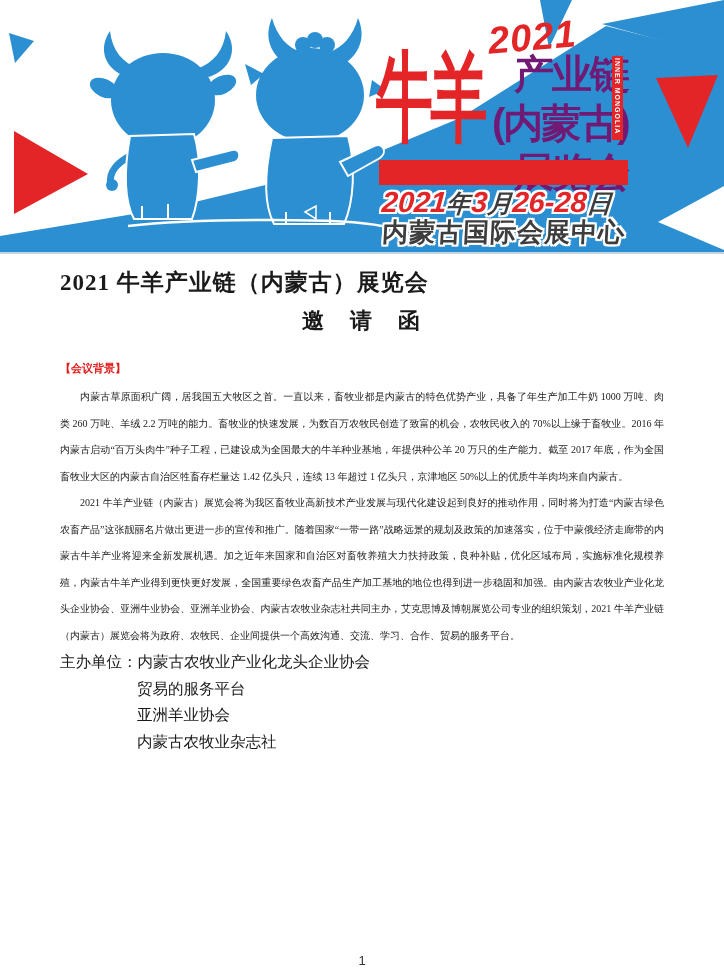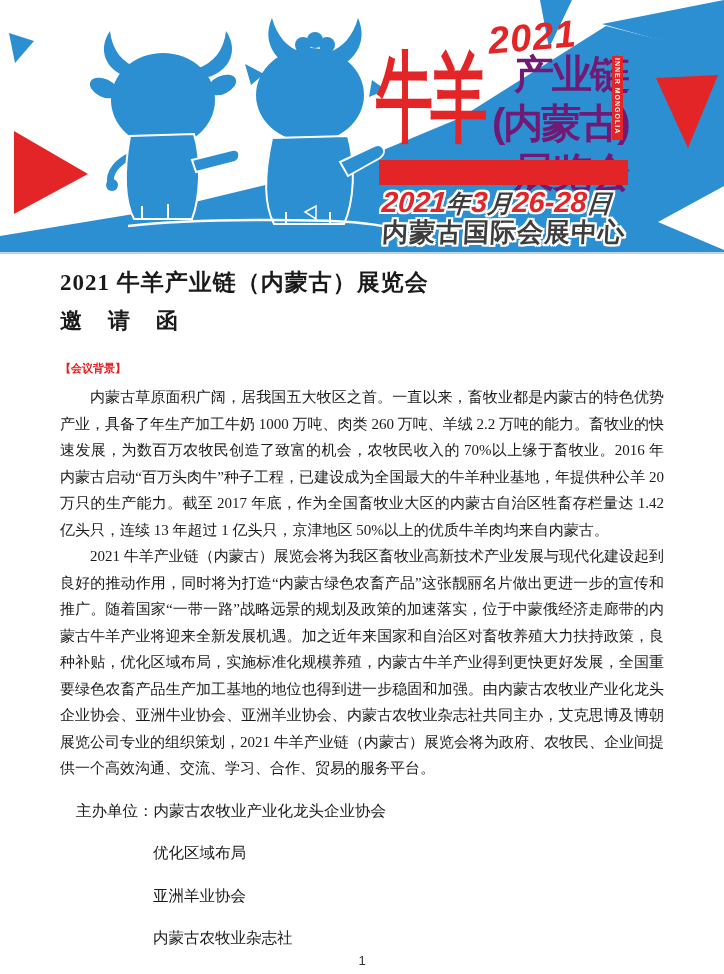--- a/index.html
+++ b/index.html
@@ -61,33 +61,33 @@
     font-family:"Liberation Sans","DejaVu Sans",sans-serif;
     font-weight:bold;font-size:26px;color:#3d3d3d;letter-spacing:1px;
     transform:skewX(-3deg);transform-origin:left top;
   }
   
   .doc-title{
     margin:14px 60px 0 60px;
     font-size:23px;font-weight:bold;line-height:30px;letter-spacing:1px;
   }
   .doc-subtitle{
-    margin:8px 60px 0 60px;text-align:left;
+    margin:8px 60px 0 60px;text-align:center;
     font-size:22px;font-weight:bold;line-height:30px;letter-spacing:2px;
   }
   .content{padding:0 60px;}
   .sec-head{
     margin-top:20px;margin-bottom:4px;
     color:#e21b1b;font-size:11px;font-weight:bold;line-height:24px;
   }
   .para{
-    margin:0;font-size:15px;line-height:26.5px;
+    margin:0;font-size:10px;line-height:26.5px;
     text-align:justify;text-indent:2em;
   }
-  .org-line{font-size:15.5px;line-height:26.5px;margin:16px;}
+  .org-line{font-size:15.5px;line-height:26.5px;margin:0;}
   .org-sub{padding-left:77px;}
   .page-num{
     position:absolute;left:0;bottom:6px;width:724px;text-align:center;
     font-size:13px;color:#333;font-family:"Liberation Sans","DejaVu Sans",sans-serif;
   }
 </style>
 </head>
 <body>
 
 <div class="page">
@@ -157,20 +157,20 @@
 
   <div class="doc-title">2021 牛羊产业链（内蒙古）展览会</div>
   <div class="doc-subtitle">邀　请　函</div>
 
   <div class="content">
     <div class="sec-head">【会议背景】</div>
     <p class="para">内蒙古草原面积广阔，居我国五大牧区之首。一直以来，畜牧业都是内蒙古的特色优势产业，具备了年生产加工牛奶 1000 万吨、肉类 260 万吨、羊绒 2.2 万吨的能力。畜牧业的快速发展，为数百万农牧民创造了致富的机会，农牧民收入的 70%以上缘于畜牧业。2016 年内蒙古启动“百万头肉牛”种子工程，已建设成为全国最大的牛羊种业基地，年提供种公羊 20 万只的生产能力。截至 2017 年底，作为全国畜牧业大区的内蒙古自治区牲畜存栏量达 1.42 亿头只，连续 13 年超过 1 亿头只，京津地区 50%以上的优质牛羊肉均来自内蒙古。</p>
     <p class="para">2021 牛羊产业链（内蒙古）展览会将为我区畜牧业高新技术产业发展与现代化建设起到良好的推动作用，同时将为打造“内蒙古绿色农畜产品”这张靓丽名片做出更进一步的宣传和推广。随着国家“一带一路”战略远景的规划及政策的加速落实，位于中蒙俄经济走廊带的内蒙古牛羊产业将迎来全新发展机遇。加之近年来国家和自治区对畜牧养殖大力扶持政策，良种补贴，优化区域布局，实施标准化规模养殖，内蒙古牛羊产业得到更快更好发展，全国重要绿色农畜产品生产加工基地的地位也得到进一步稳固和加强。由内蒙古农牧业产业化龙头企业协会、亚洲牛业协会、亚洲羊业协会、内蒙古农牧业杂志社共同主办，艾克思博及博朝展览公司专业的组织策划，2021 牛羊产业链（内蒙古）展览会将为政府、农牧民、企业间提供一个高效沟通、交流、学习、合作、贸易的服务平台。</p>
 
     <p class="org-line"><span>主办单位：</span><span>内蒙古农牧业产业化龙头企业协会</span></p>
-    <p class="org-line org-sub">优化区域布局</p>
+    <p class="org-line org-sub">贸易的服务平台</p>
     <p class="org-line org-sub">亚洲羊业协会</p>
     <p class="org-line org-sub">内蒙古农牧业杂志社</p>
 
   </div>
 
   <div class="page-num">1</div>
 </div>
 
 </body></html>

